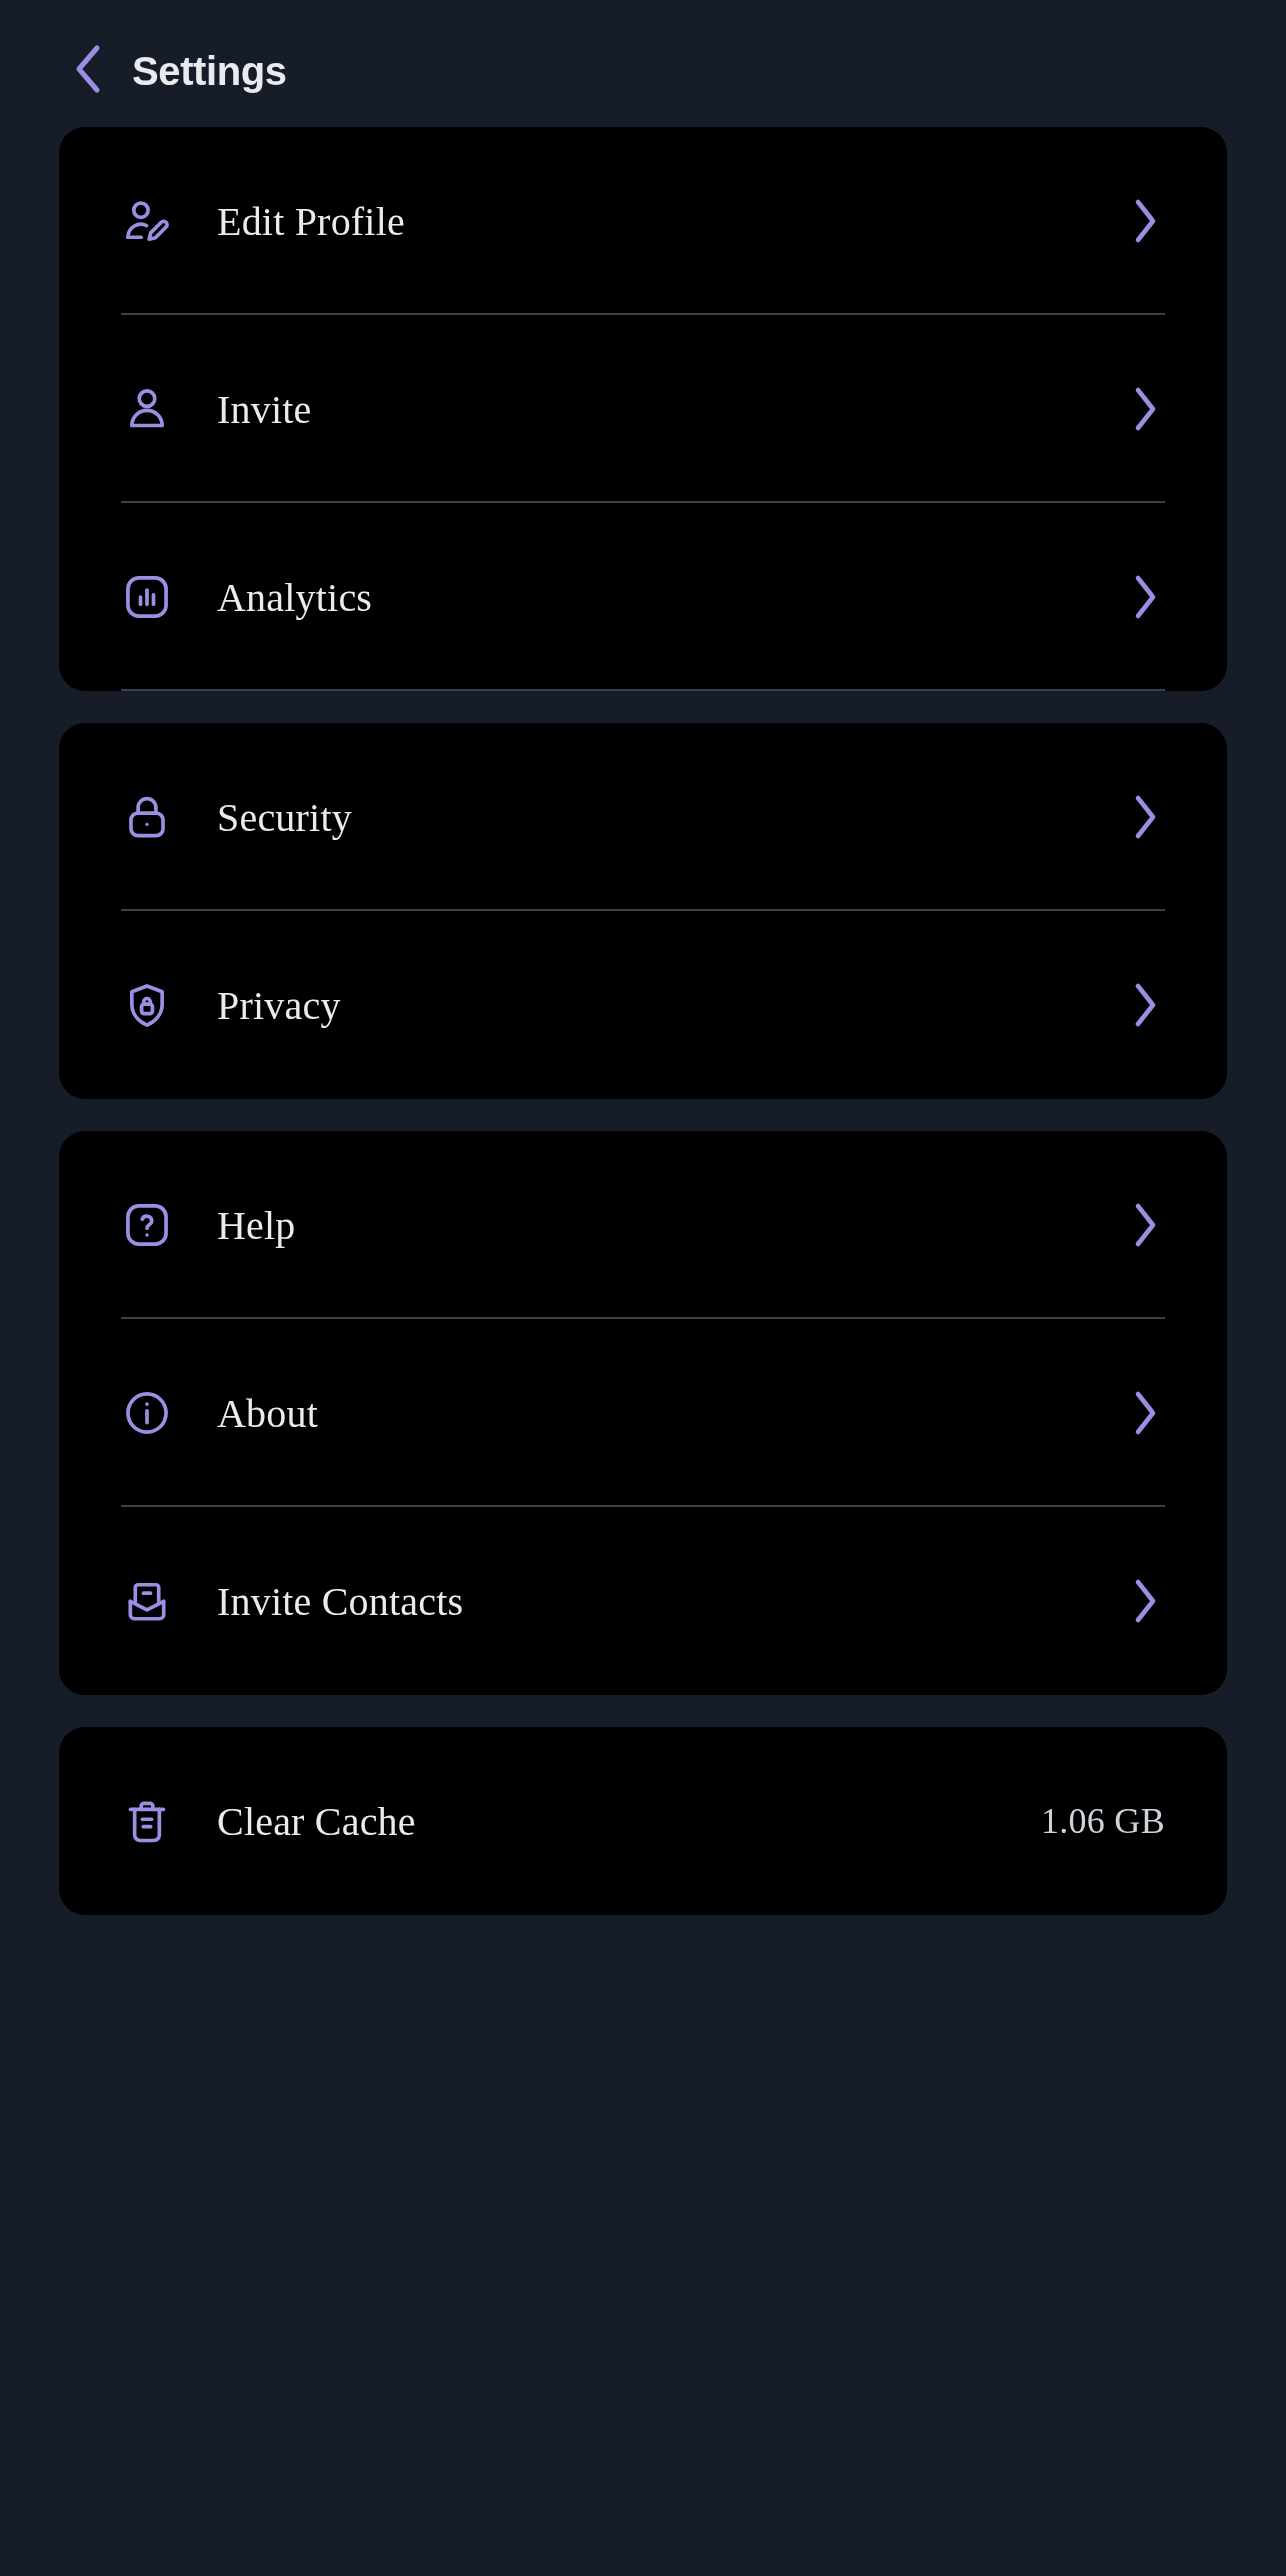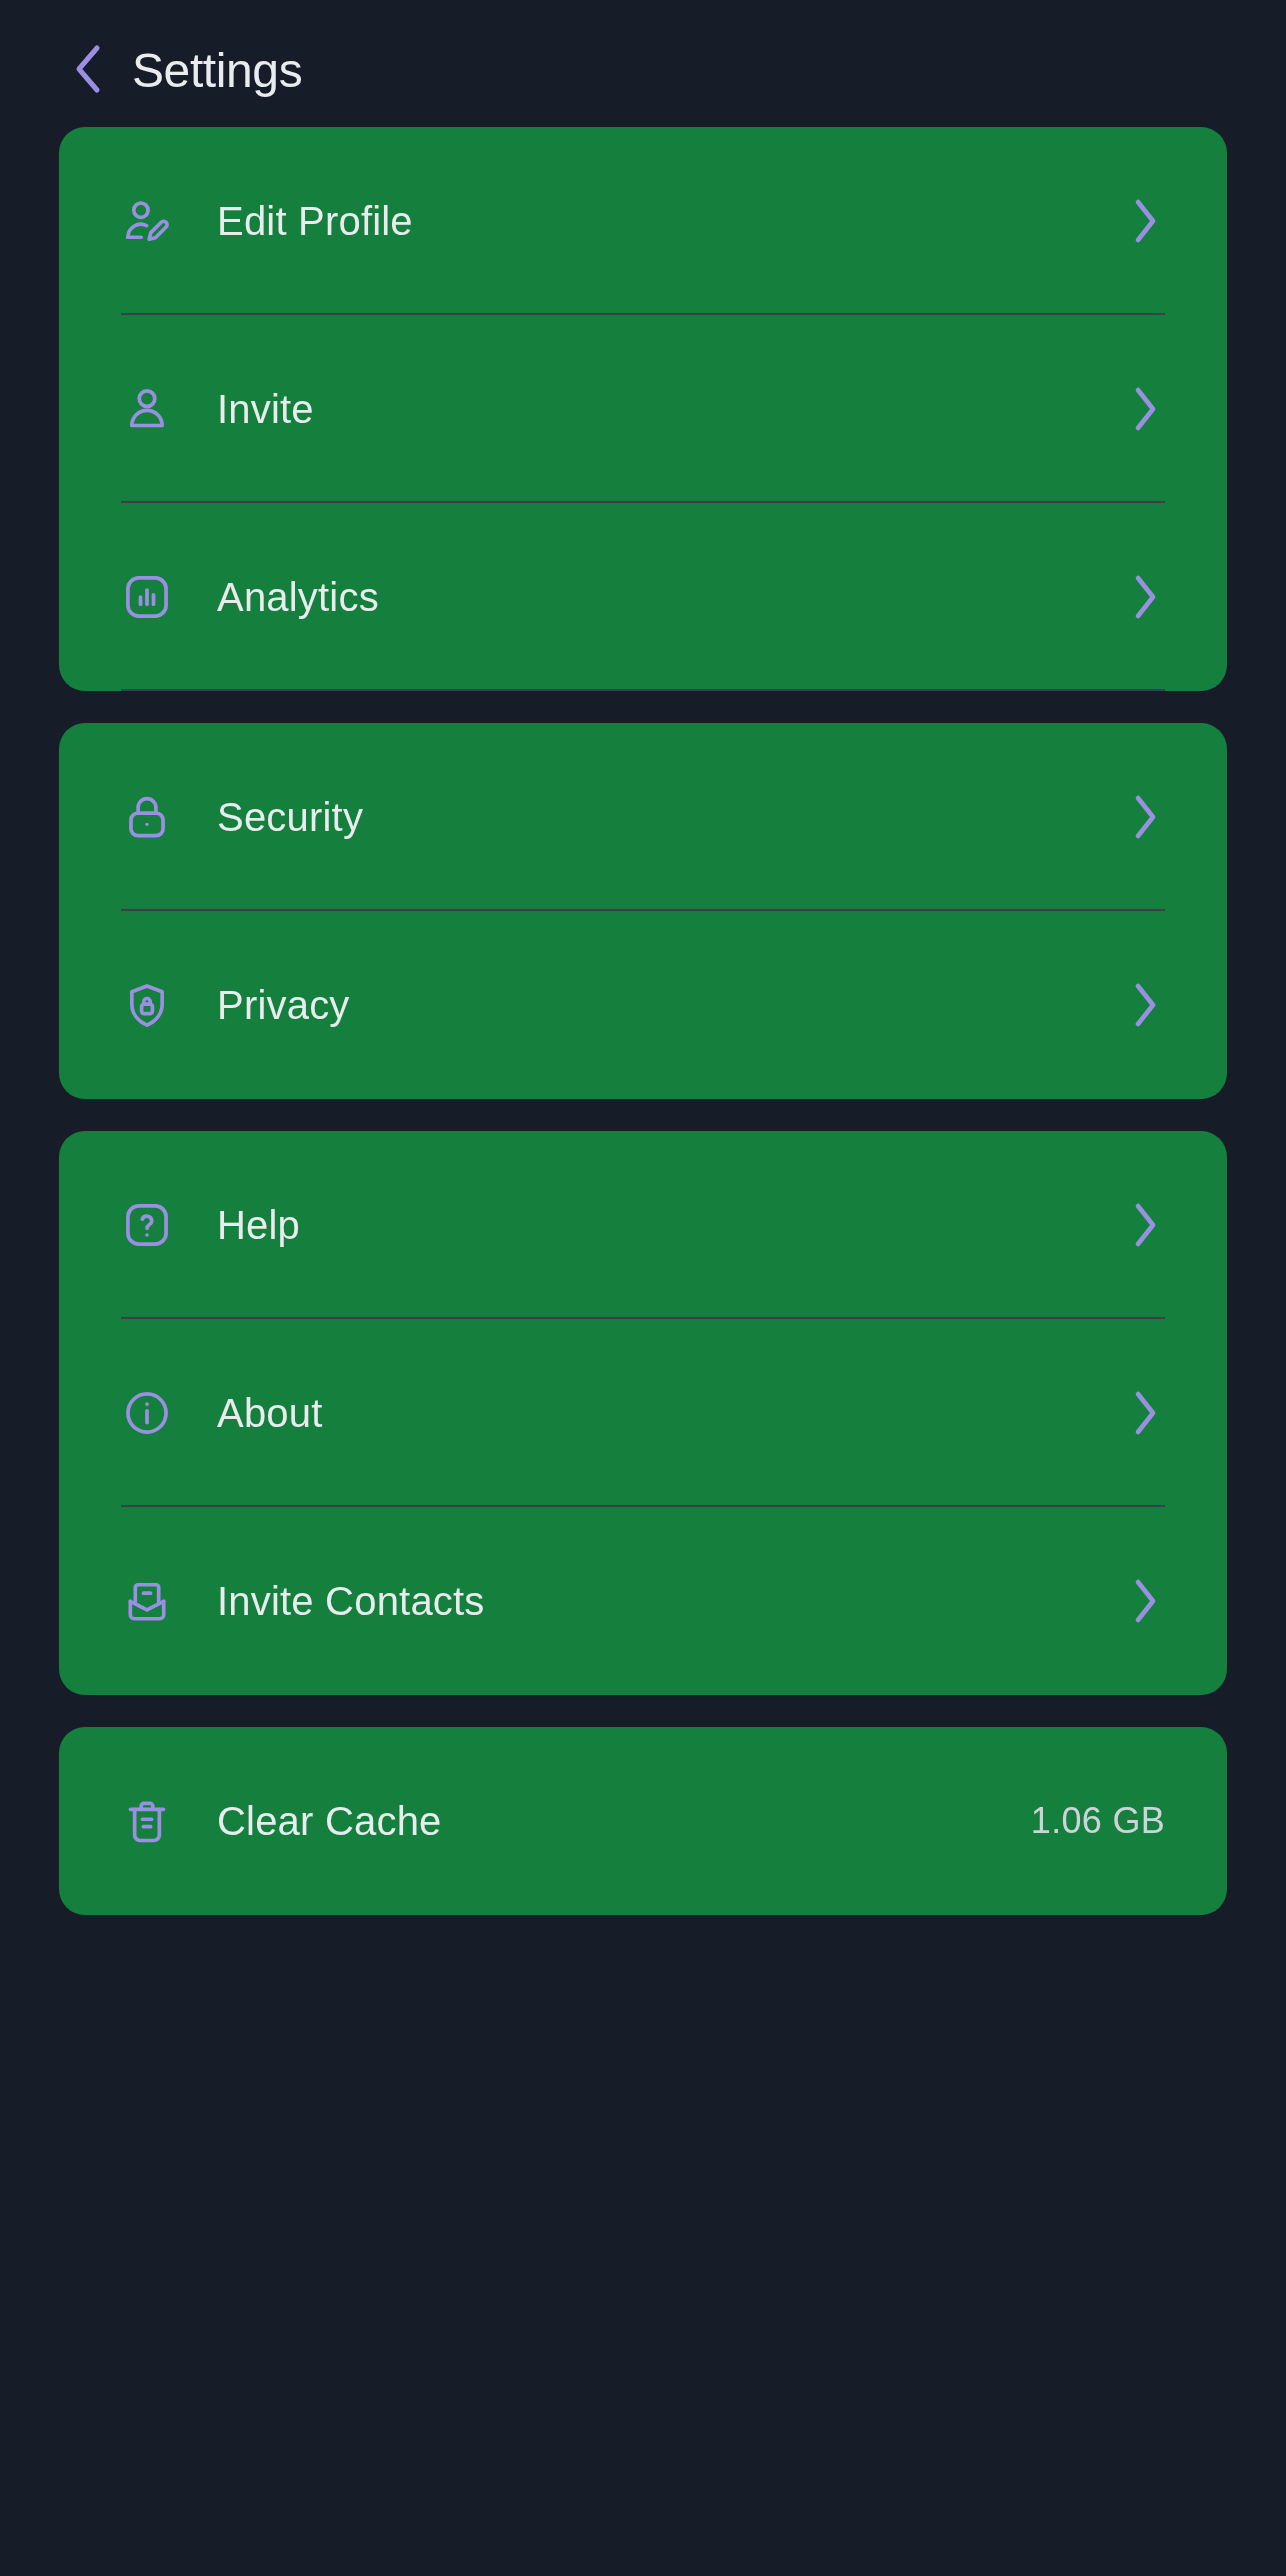--- a/index.html
+++ b/index.html
@@ -34,33 +34,34 @@
     width: 44px;
     height: 56px;
     display: flex;
     align-items: center;
     justify-content: center;
     cursor: pointer;
     background: none;
     border: none;
   }
   .page-title {
-    font-size: 48px;
-    font-weight: 400;
+    font-size: 40px;
+    font-weight: 700;
     color: #e9ecef;
     letter-spacing: -0.4px;
     line-height: 1;
   }
 
   
   .card {
-    background: #15803d;
+    background: #000000;
     border-radius: 26px;
     margin-top: 32px;
     overflow: hidden;
+    font-family: Liberation Serif, serif;
   }
   .card.first { margin-top: 30px; }
 
   .row {
     position: relative;
     display: flex;
     align-items: center;
     height: 188px;
     padding: 0 62px 0 62px;
     cursor: pointer;

